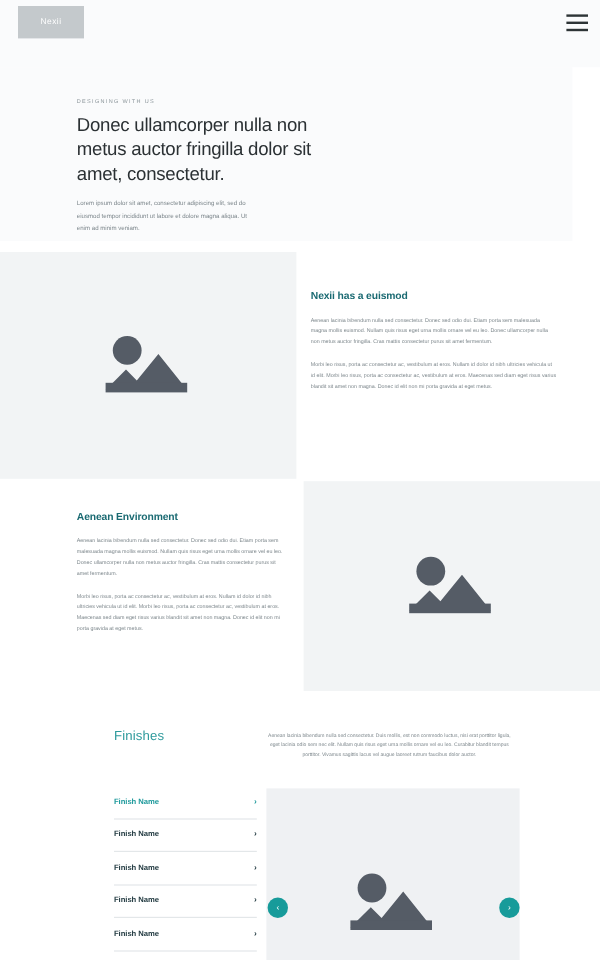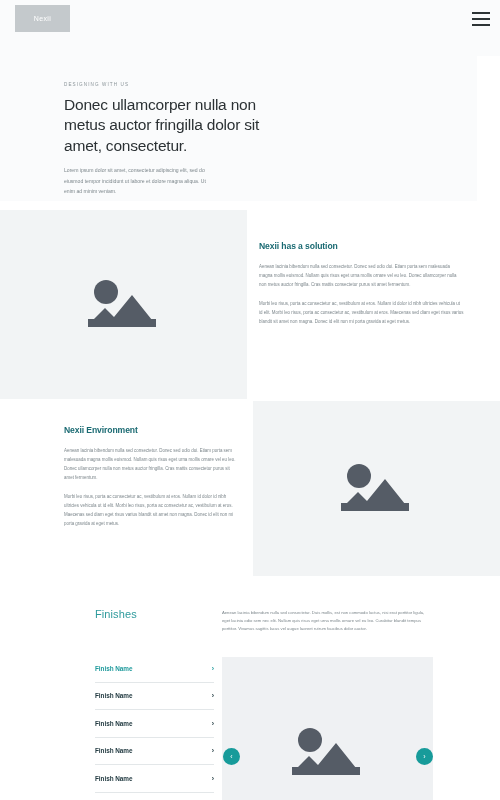--- a/index.html
+++ b/index.html
@@ -73,21 +73,21 @@
 
   
   .sec3 { position:absolute; top:401px; left:0; width:500px; height:175px; background:#ffffff; }
   .sec3-img {
     position:absolute; right:0; top:0; width:247px; height:175px;
     background:#f2f4f5; display:flex; align-items:center; justify-content:center;
   }
   .sec3-text { position:absolute; left:64px; top:24px; width:174px; }
 
   
-  .sec4 { position:absolute; top:576px; left:0; width:500px; height:224px; background:#ffffff; }
+  .sec4 { position:absolute; top:576px; left:0; width:500px; height:224px; background:#ffffff;text-align:center; }
   .finishes-title {
     position:absolute; left:95px; top:32px;
     font-size:11px; color:#2e9a9c; font-weight:400; letter-spacing:0.1px;
   }
   .finishes-intro {
     position:absolute; left:222px; top:33px; width:205px;
     font-size:4.2px; line-height:1.95; color:#7d878c;
   }
   .finish-list { position:absolute; left:95px; top:79px; width:119px; }
   .finish-item {
@@ -152,29 +152,29 @@
 
   <div class="sec2">
     <div class="sec2-img">
       <svg class="ph" width="84" height="60" viewBox="0 0 84 60">
         <circle class="shape" cx="24" cy="17" r="12"></circle>
         <path class="shape" d="M6 50 L23 33 L32 42 L50 20 L74 50 Z"></path>
         <rect class="shape" x="6" y="44" width="68" height="8"></rect>
       </svg>
     </div>
     <div class="sec2-text">
-      <h2 class="h-teal">Nexii has a solution</h2>
+      <h2 class="h-teal">Nexii has a euismod</h2>
       <p class="para">Aenean lacinia bibendum nulla sed consectetur. Donec sed odio dui. Etiam porta sem malesuada magna mollis euismod. Nullam quis risus eget urna mollis ornare vel eu leo. Donec ullamcorper nulla non metus auctor fringilla. Cras mattis consectetur purus sit amet fermentum.</p>
       <p class="para">Morbi leo risus, porta ac consectetur ac, vestibulum at eros. Nullam id dolor id nibh ultricies vehicula ut id elit. Morbi leo risus, porta ac consectetur ac, vestibulum at eros. Maecenas sed diam eget risus varius blandit sit amet non magna. Donec id elit non mi porta gravida at eget metus.</p>
     </div>
   </div>
 
   <div class="sec3">
     <div class="sec3-text">
-      <h2 class="h-teal">Nexii Environment</h2>
+      <h2 class="h-teal">Aenean Environment</h2>
       <p class="para">Aenean lacinia bibendum nulla sed consectetur. Donec sed odio dui. Etiam porta sem malesuada magna mollis euismod. Nullam quis risus eget urna mollis ornare vel eu leo. Donec ullamcorper nulla non metus auctor fringilla. Cras mattis consectetur purus sit amet fermentum.</p>
       <p class="para">Morbi leo risus, porta ac consectetur ac, vestibulum at eros. Nullam id dolor id nibh ultricies vehicula ut id elit. Morbi leo risus, porta ac consectetur ac, vestibulum at eros. Maecenas sed diam eget risus varius blandit sit amet non magna. Donec id elit non mi porta gravida at eget metus.</p>
     </div>
     <div class="sec3-img">
       <svg class="ph" width="84" height="60" viewBox="0 0 84 60">
         <circle class="shape" cx="24" cy="17" r="12"></circle>
         <path class="shape" d="M6 50 L23 33 L32 42 L50 20 L74 50 Z"></path>
         <rect class="shape" x="6" y="44" width="68" height="8"></rect>
       </svg>
     </div>

